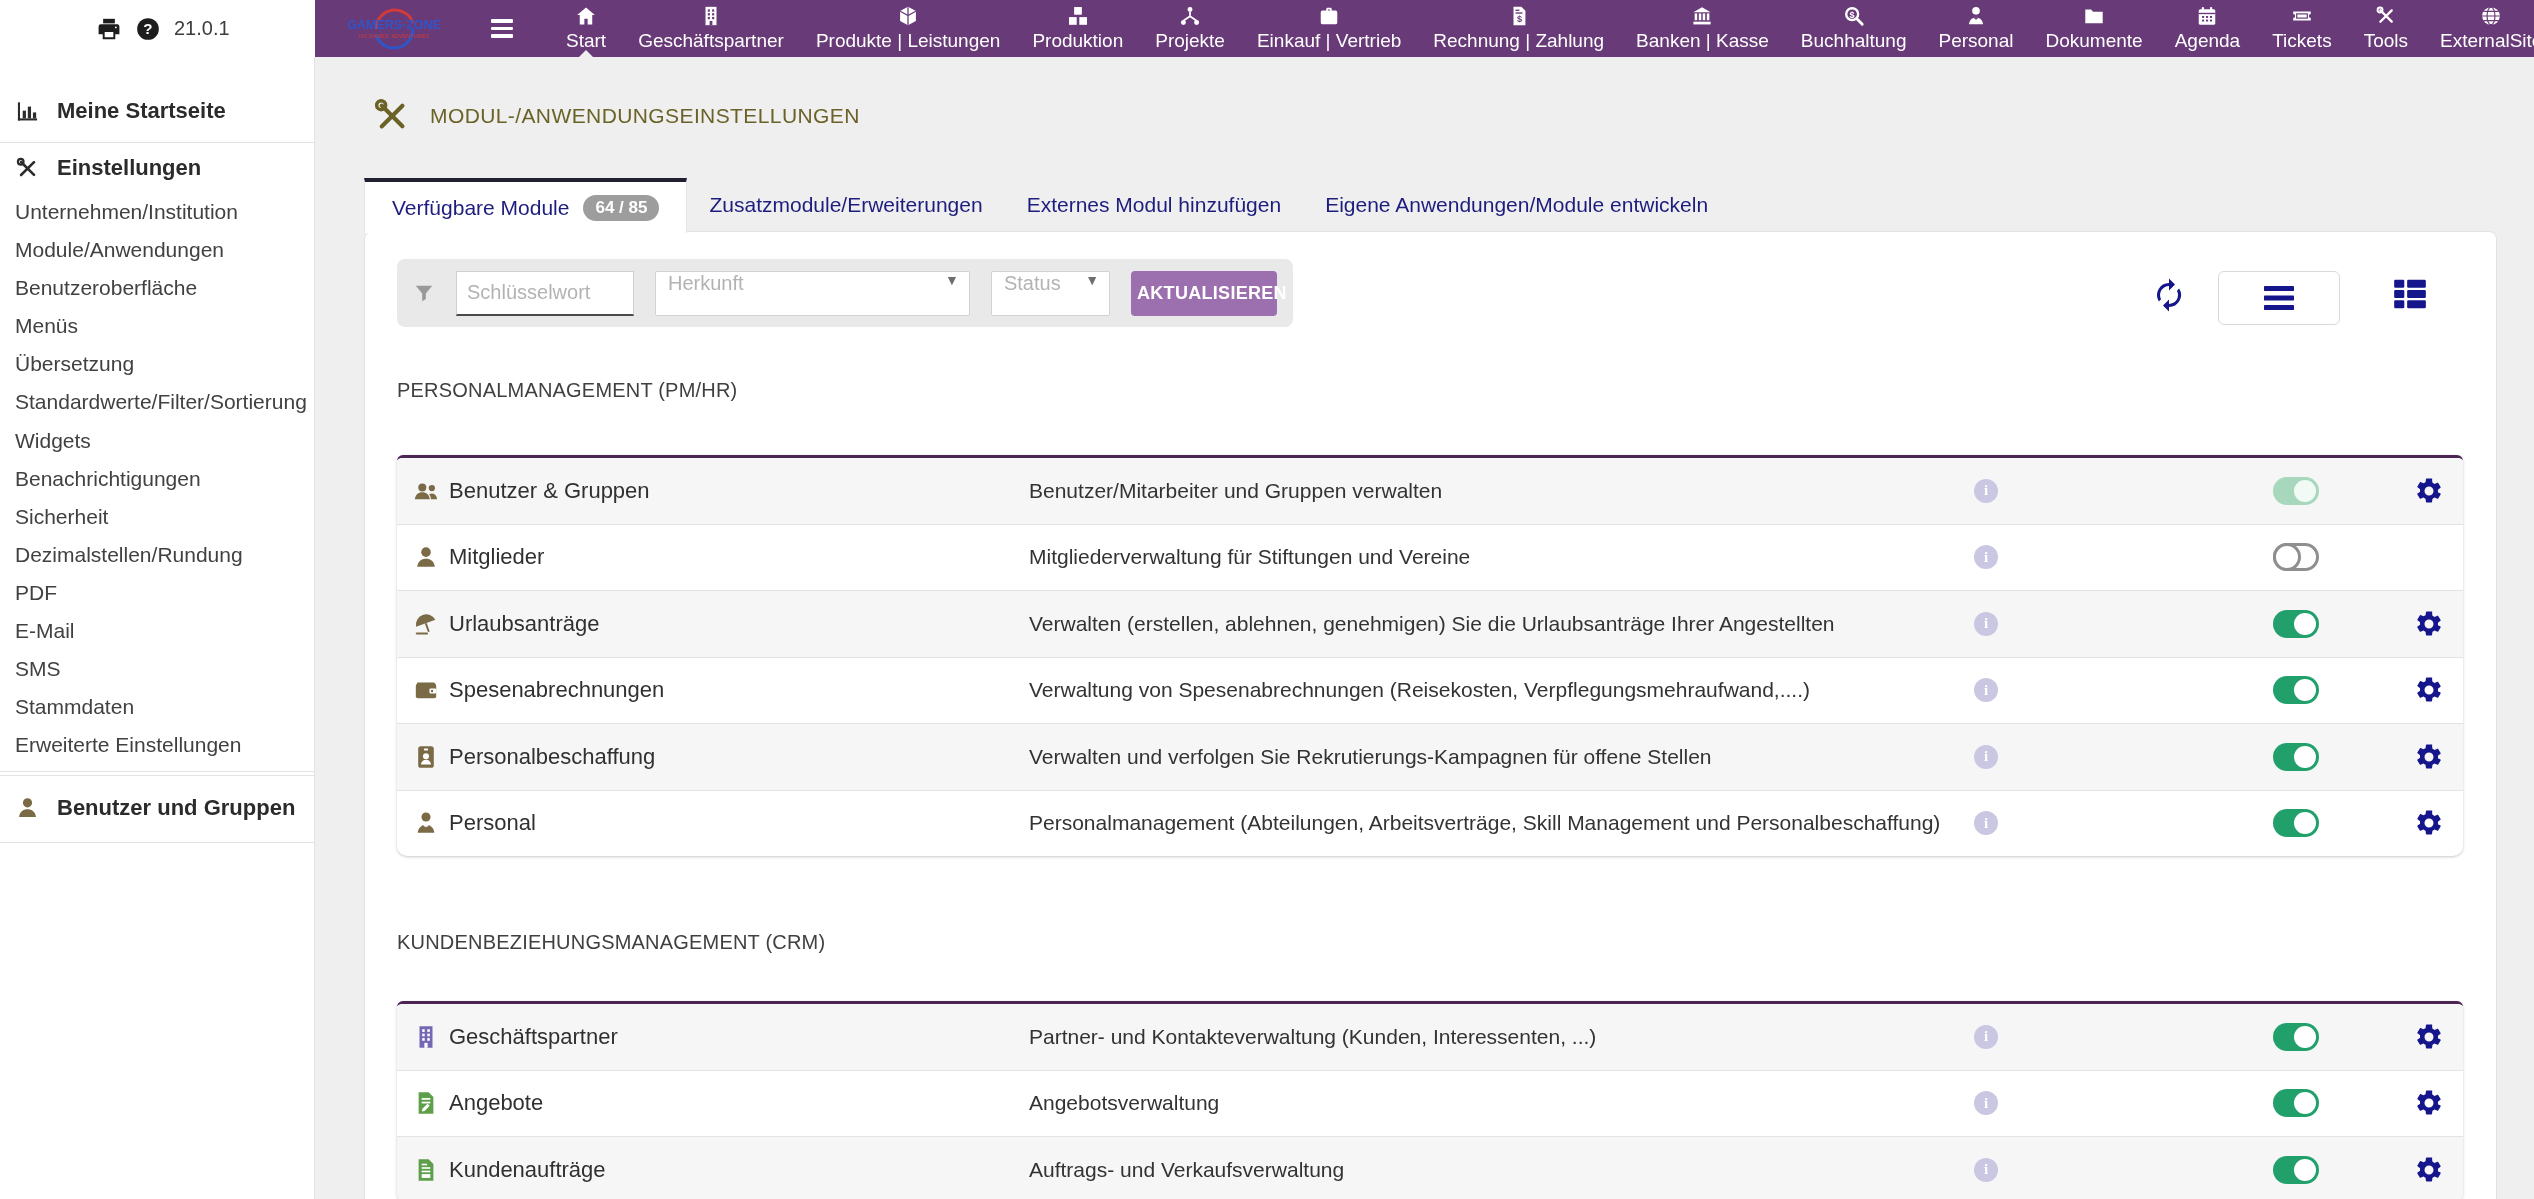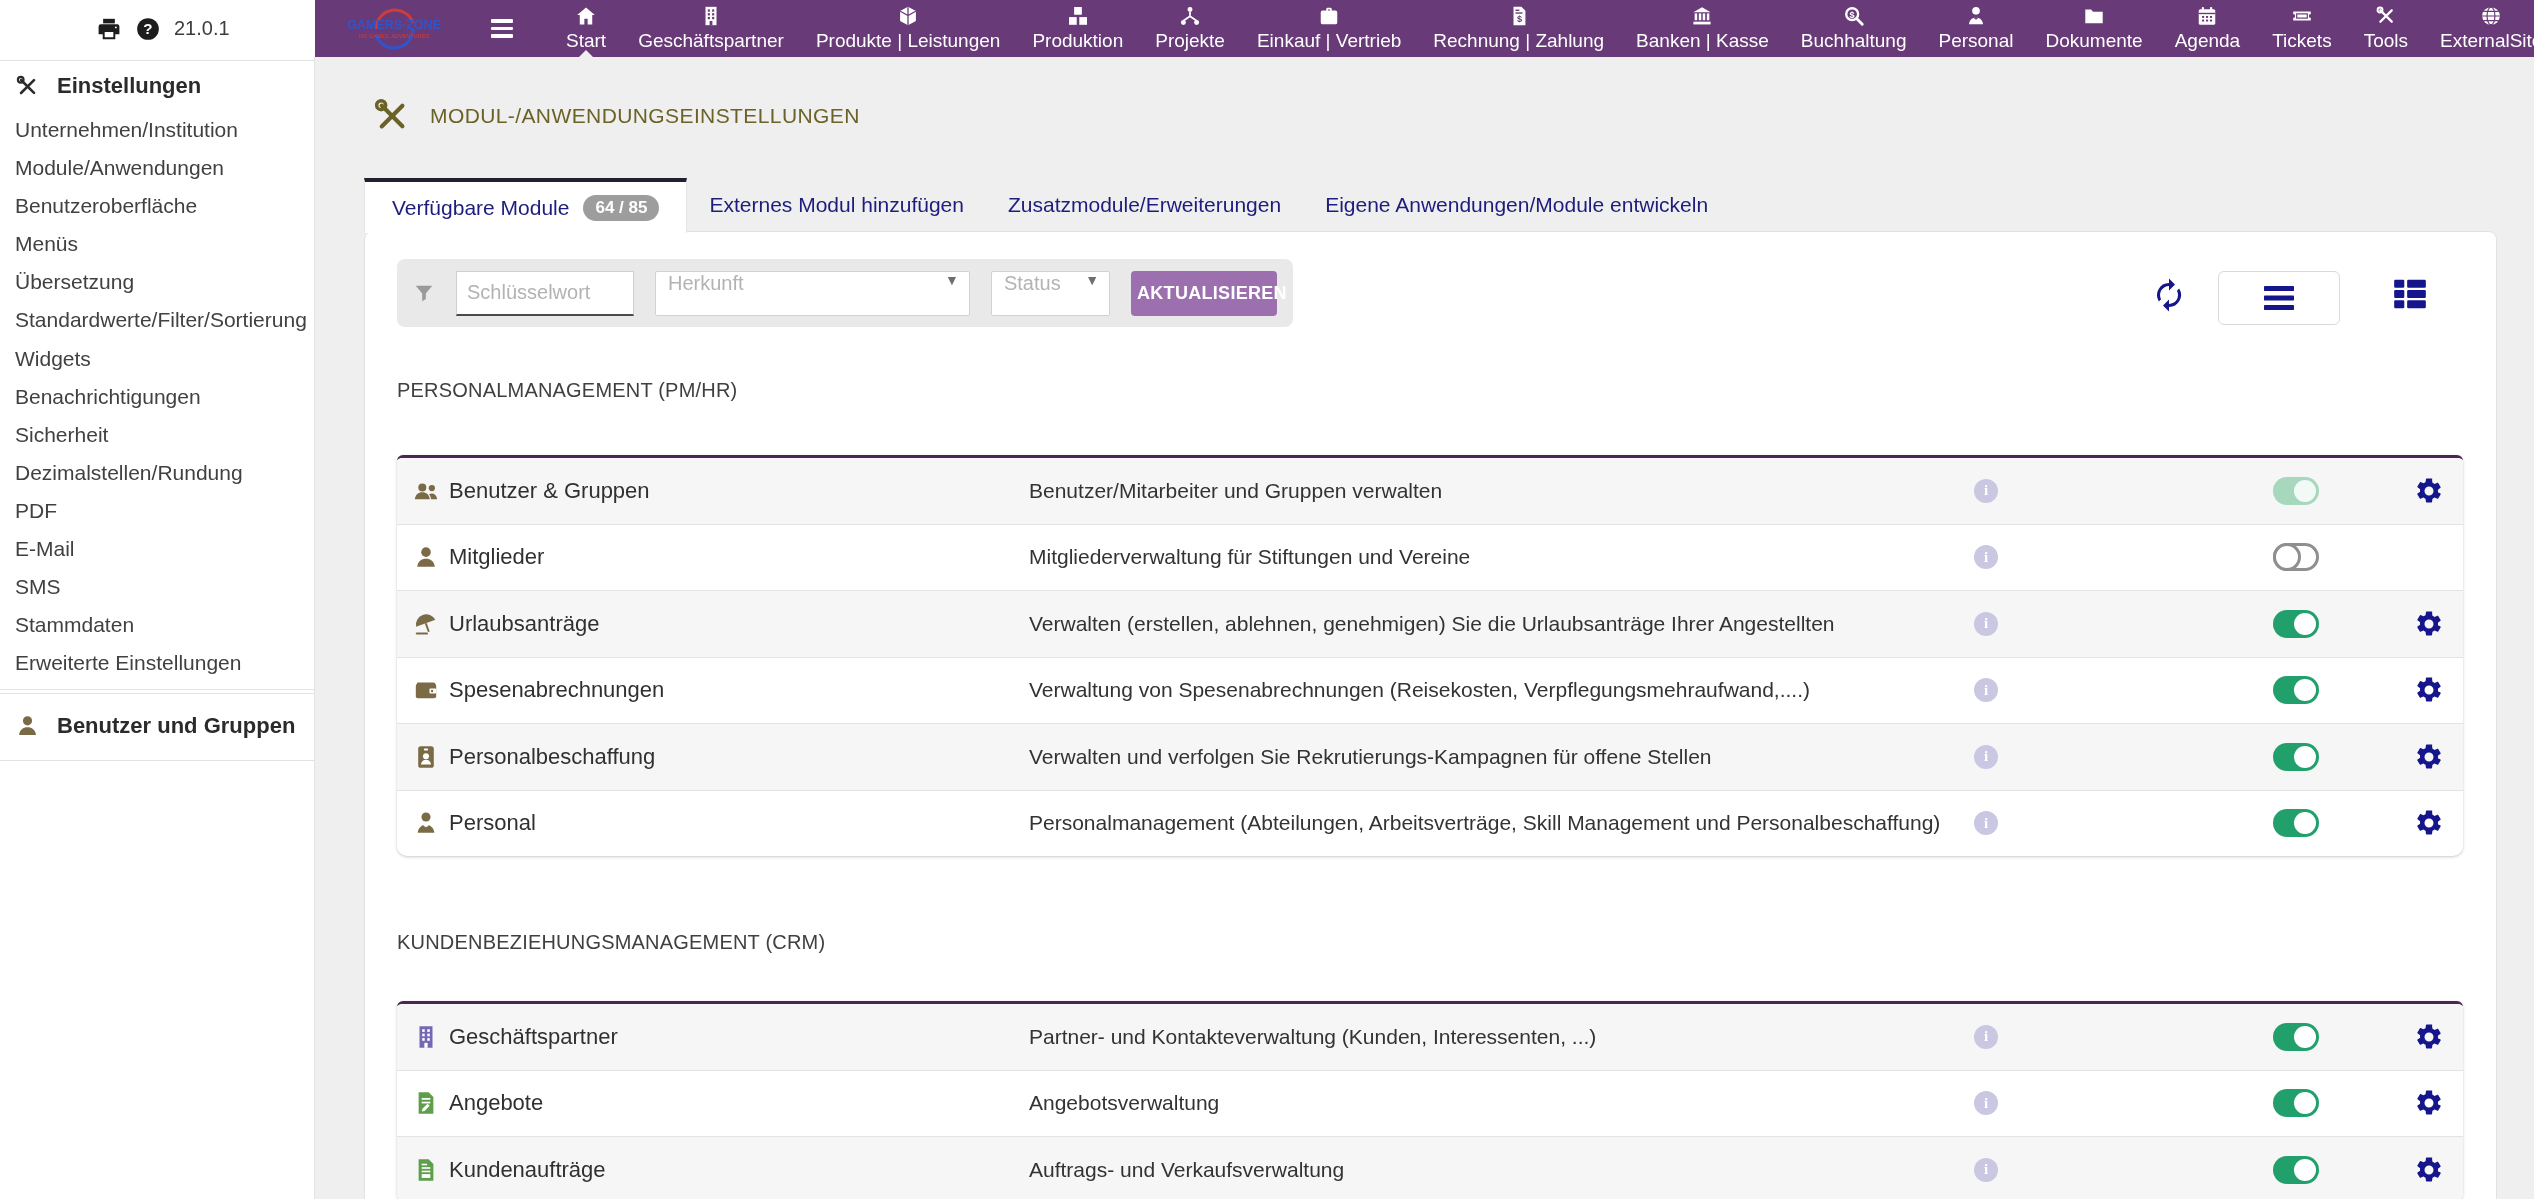--- a/index.html
+++ b/index.html
@@ -308,20 +308,32 @@
               </g>
             </svg>
           </span>
           <span>ExternalSite</span>
         </div>
       </div>
 
   </div>
 
   <div class="sidebar">
+    <div class="side-head sb-home">
+      <span class="sic" id="ic-chart">
+          <svg width="25" height="25" viewBox="0 0 24 24" fill="#2b2b2b" style="color:#2b2b2b">
+            <rect x="2.8" y="3.2" width="2" height="17.4"></rect>
+            <rect x="2.8" y="18.6" width="18.4" height="2"></rect>
+            <rect x="7.4" y="11.2" width="3.1" height="7.4"></rect>
+            <rect x="12.3" y="7.3" width="3.1" height="11.3"></rect>
+            <rect x="17.2" y="12.9" width="3.1" height="5.7"></rect>
+          </svg>
+        </span>
+      <span>Meine Startseite</span>
+    </div>
     <hr class="sb-hr">
     <div class="side-head sb-settings">
       <span class="sic" id="ic-tools-side">
           <svg width="25" height="25" viewBox="0 0 24 24" fill="#2b2b2b" style="color:#2b2b2b">
             <g transform="rotate(45 12 12)">
               <rect x="10.8" y="2" width="2.5" height="20" rx="1.2"></rect>
             </g>
             <g transform="rotate(-45 12 12)">
               <rect x="10.8" y="2" width="2.5" height="20" rx="1.2"></rect>
             </g>
@@ -376,24 +388,24 @@
         </span>
       <span class="page-title">MODUL-/ANWENDUNGSEINSTELLUNGEN</span>
     </div>
 
     <div class="tabs" id="tabs">
         <div class="tab active">
           <span>Verfügbare Module</span>
           <span class="badge">64 / 85</span>
         </div>
         <div class="tab">
+          <span>Zusatzmodule/Erweiterungen</span>
+        </div>
+        <div class="tab">
           <span>Externes Modul hinzufügen</span>
-        </div>
-        <div class="tab">
-          <span>Zusatzmodule/Erweiterungen</span>
         </div>
         <div class="tab">
           <span>Eigene Anwendungen/Module entwickeln</span>
         </div>
       </div>
 
     <div class="panel">
       <div class="filterbar">
         <span id="ic-funnel">
             <svg width="22" height="22" viewBox="0 0 24 24" fill="#9a9a9a" style="color:#9a9a9a">

